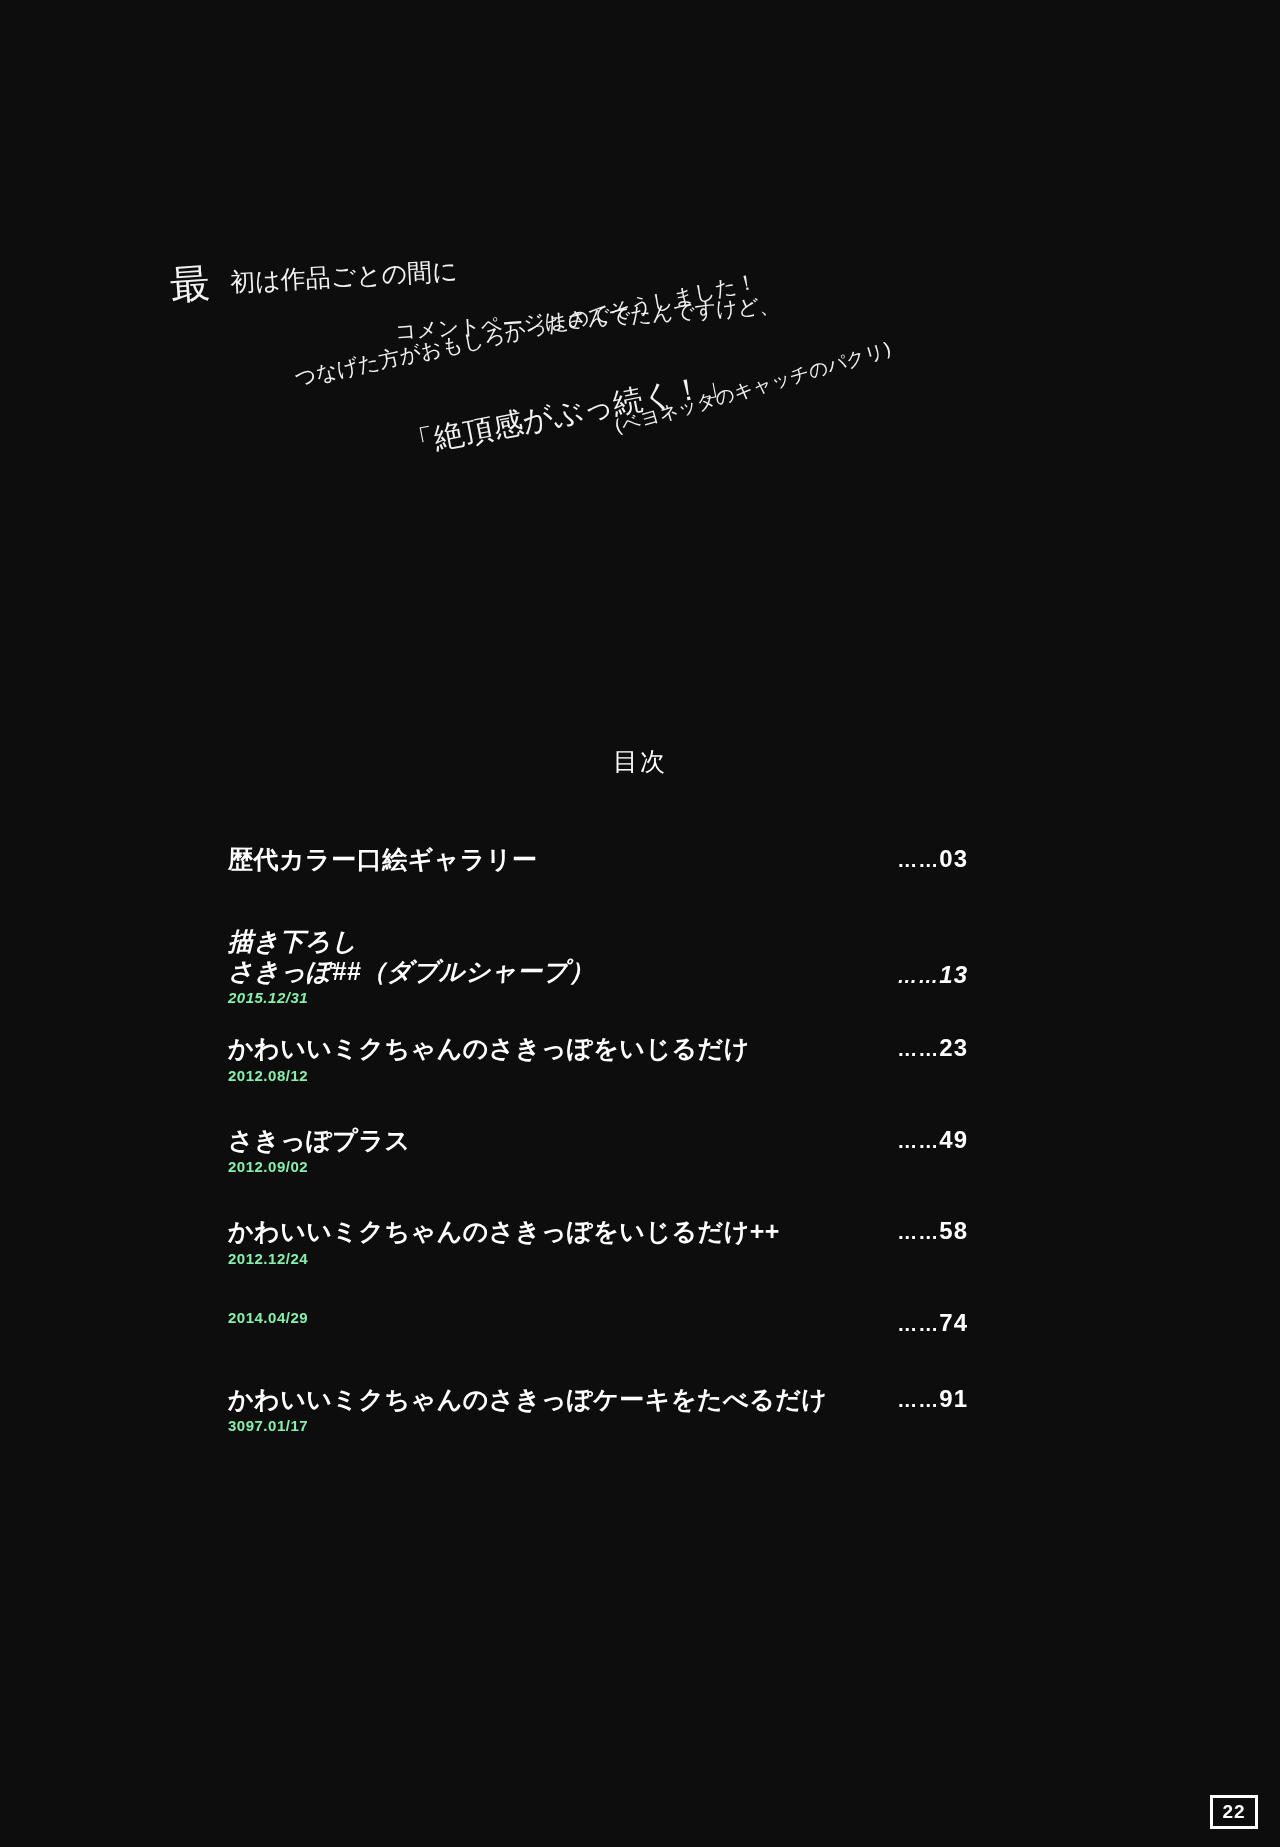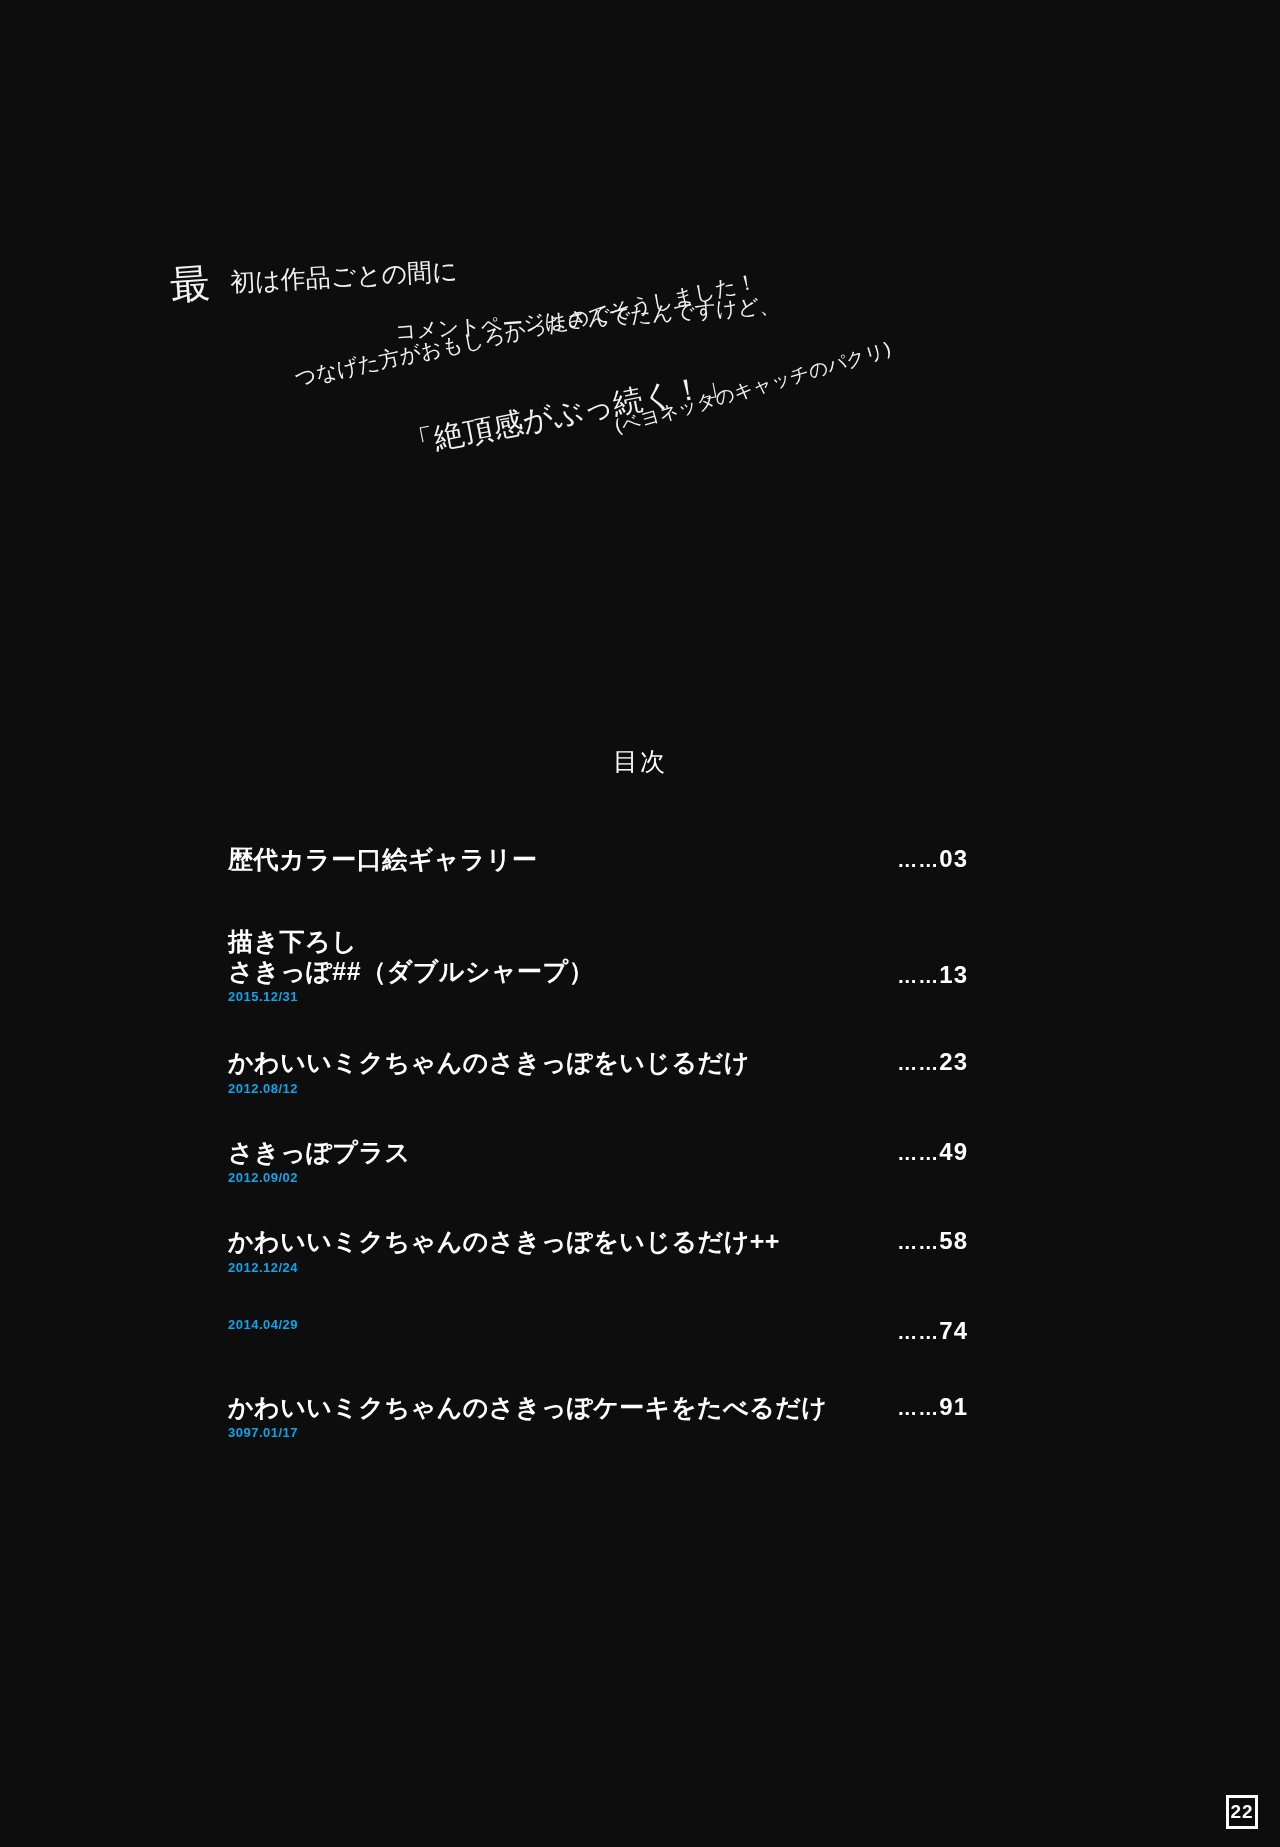--- a/index.html
+++ b/index.html
@@ -117,22 +117,22 @@
   .entry-title {
     display: block;
     color: #ffffff;
     font-size: 25px;
     font-weight: bold;
     line-height: 1.18;
     letter-spacing: 0.5px;
   }
   .entry-date {
     display: block;
-    color: #0ea5e9;
-    font-size: 13px;
+    color: #86efac;
+    font-size: 15px;
     font-weight: bold;
     letter-spacing: 0.5px;
     margin-top: 3px;
   }
   .entry-page {
     position: absolute;
     right: 0;
     top: 0;
     color: #ffffff;
     font-size: 24px;
@@ -140,32 +140,32 @@
     letter-spacing: 1px;
     white-space: nowrap;
   }
   .entry-page .dots {
     letter-spacing: 1px;
     font-size: 20px;
   }
 
   
   .e0 { margin-bottom: 48px; }
-  .e1 { margin-bottom: 44px; }
+  .e1 { margin-bottom: 28px; font-style: italic; }
   .e2 { margin-bottom: 42px; }
   .e3 { margin-bottom: 42px; }
   .e4 { margin-bottom: 42px; }
   .e5 { margin-bottom: 42px; }
 
   
   .page-number {
     position: absolute;
     right: 22px;
     bottom: 18px;
-    width: 32px;
+    width: 48px;
     height: 34px;
     border: 3px solid #ffffff;
     color: #ffffff;
     font-size: 19px;
     font-weight: bold;
     display: flex;
     align-items: center;
     justify-content: center;
     letter-spacing: 1px;
     box-sizing: border-box;

